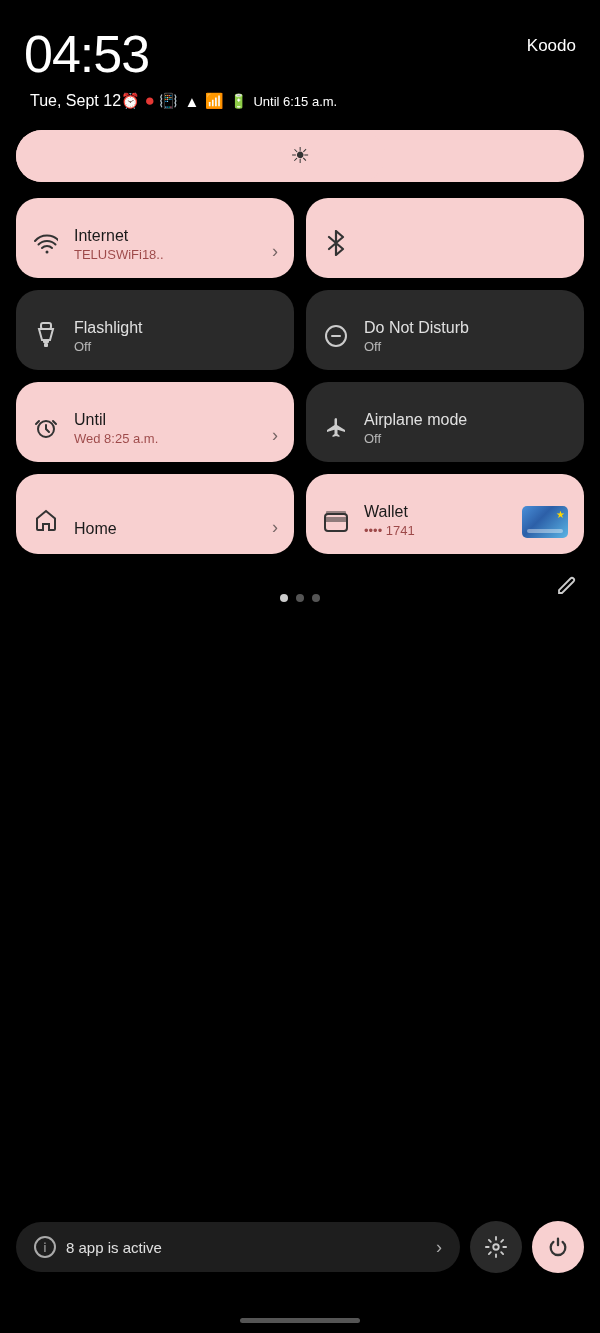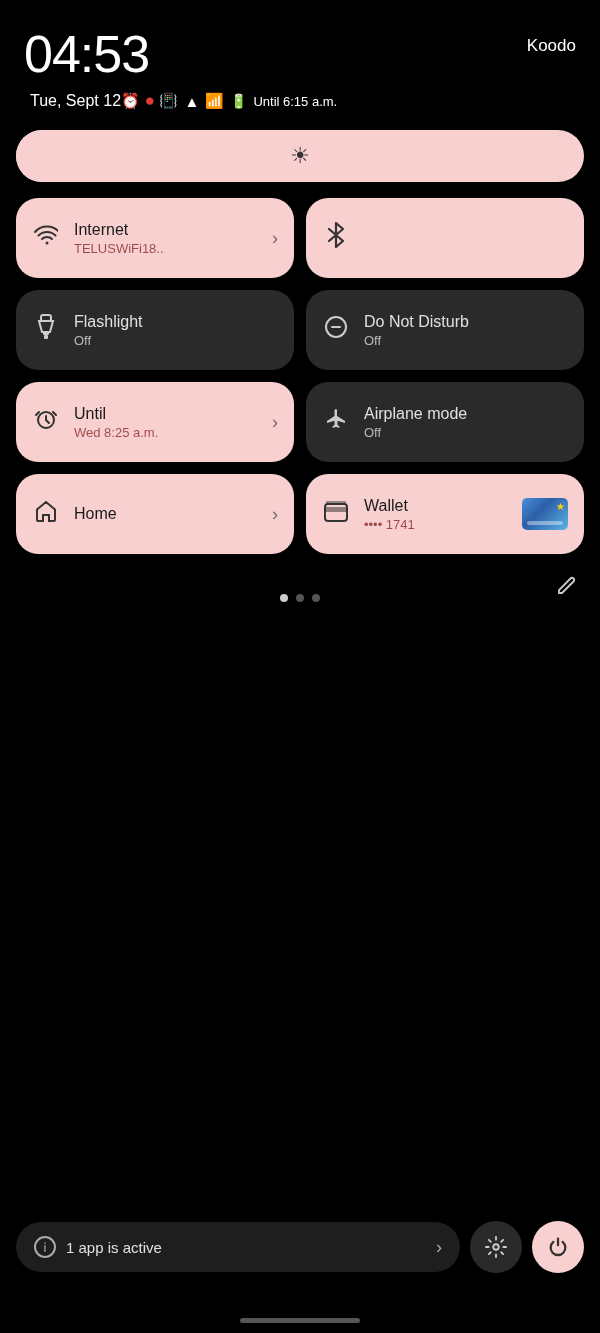--- a/index.html
+++ b/index.html
@@ -88,21 +88,21 @@
       display: grid;
       grid-template-columns: 1fr 1fr;
       gap: 12px;
       padding: 16px 16px 0;
     }
 
     .tile {
       border-radius: 22px;
       padding: 16px 16px;
       display: flex;
-      align-items: center;
+      align-items: flex-end;
       gap: 14px;
       position: relative;
       min-height: 80px;
     }
     .tile-active {
       background: #f8d0d0;
       color: #1a1a1a;
     }
     .tile-inactive {
       background: #2a2a2a;
@@ -426,21 +426,21 @@
   <span class="edit-pencil">
     <svg width="20" height="20" viewBox="0 0 20 20" fill="none">
       <path d="M14.5 2.5a2.121 2.121 0 013 3L6 17H3v-3L14.5 2.5z" stroke="#ccc" stroke-width="1.8" fill="none"></path>
     </svg>
   </span>
 </div>
 
 <div class="bottom-bar">
   <div class="active-app-pill">
     <div class="info-icon">ℹ</div>
-    <span class="active-app-text">1 app is active</span>
+    <span class="active-app-text">8 app is active</span>
     <span class="active-app-chevron">›</span>
   </div>
   <div class="bottom-btn settings-btn">
     <svg width="22" height="22" viewBox="0 0 24 24" fill="none">
       <circle cx="12" cy="12" r="3" stroke="#ccc" stroke-width="2"></circle>
       <path d="M12 1v3M12 20v3M4.22 4.22l2.12 2.12M17.66 17.66l2.12 2.12M1 12h3M20 12h3M4.22 19.78l2.12-2.12M17.66 6.34l2.12-2.12" stroke="#ccc" stroke-width="2" stroke-linecap="round"></path>
     </svg>
   </div>
   <div class="bottom-btn power-btn">
     <svg width="22" height="22" viewBox="0 0 24 24" fill="none">

